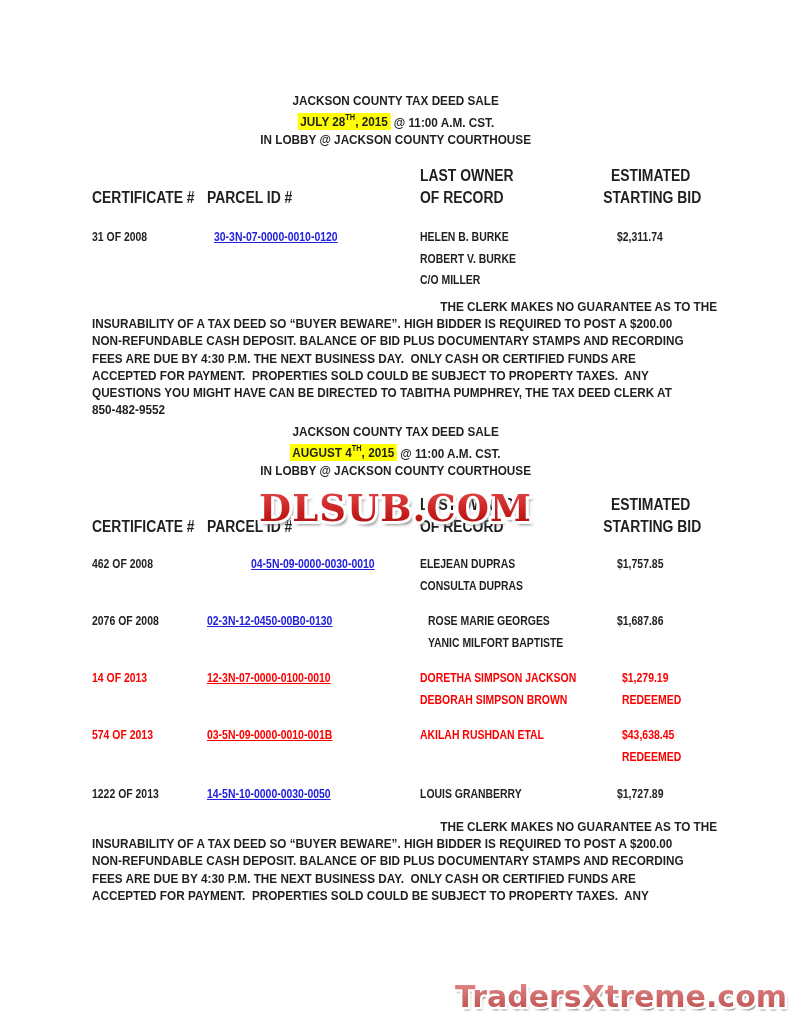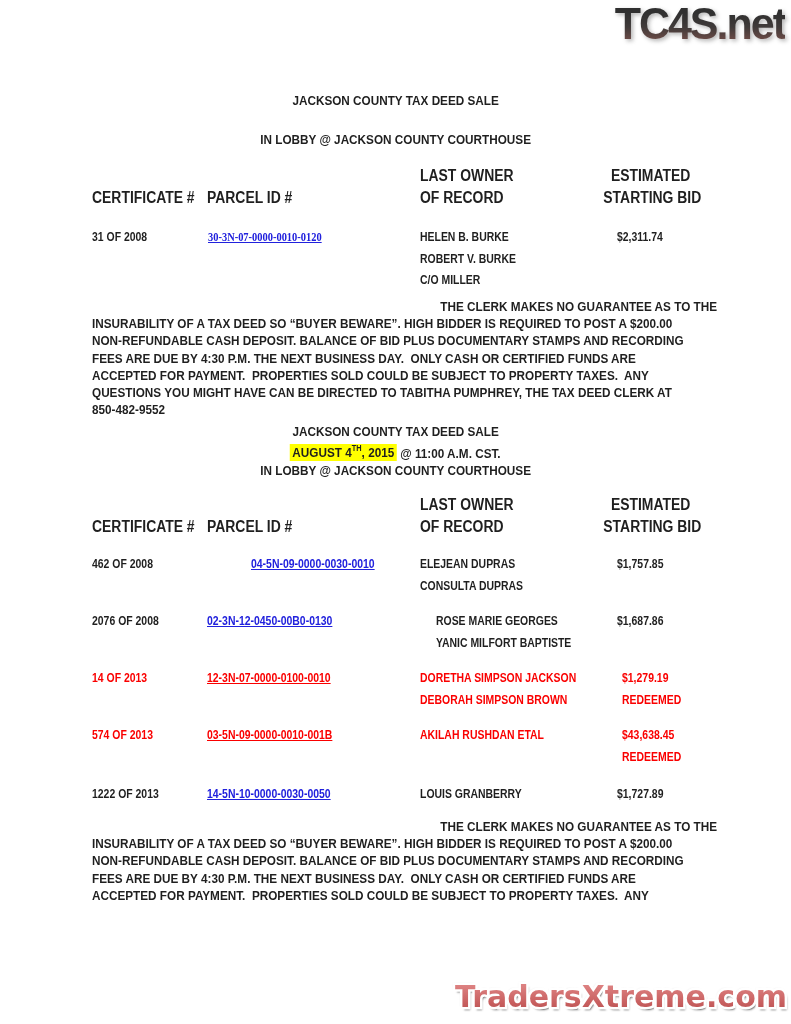--- a/index.html
+++ b/index.html
@@ -53,41 +53,41 @@
   .wm-traders .back{color:#ffffff;-webkit-text-stroke:5px #ffffff;
                     text-shadow:2px 3px 2px rgba(70,70,70,0.85), -1px -1px 2px rgba(70,70,70,0.5);}
   .wm-traders .front{background:linear-gradient(#dc8080 20%,#c75e5e 70%,#b54f4f 100%);
                      -webkit-background-clip:text;background-clip:text;color:transparent;}
 </style>
 </head>
 <body>
 
 <div class="page">
 
-  <div class="wm wm-tc4s">
-    <span>TC4S.net</span>
-  </div>
 
   <div class="h-line" style="top:93px;">
     <span class="t-c">JACKSON COUNTY TAX DEED SALE</span>
+  </div>
+  <div class="h-line" style="top:112.5px;">
+    <span class="t-c"><span class="hl"><span>JULY 28</span><sup>TH</sup><span>, 2015</span></span><span> @ 11:00 A.M. CST.</span></span>
   </div>
   <div class="h-line" style="top:132px;">
     <span class="t-c">IN LOBBY @ JACKSON COUNTY COURTHOUSE</span>
   </div>
 
   <div class="abs th" style="left:420px;top:167px;"><span class="t">LAST OWNER</span></div>
   <div class="abs th th-bid" style="left:596px;top:167px;"><span class="t-c">ESTIMATED</span></div>
   <div class="abs th" style="left:92px;top:189px;"><span class="t">CERTIFICATE #</span></div>
   <div class="abs th" style="left:207px;top:189px;"><span class="t">PARCEL ID #</span></div>
   <div class="abs th" style="left:420px;top:189px;"><span class="t">OF RECORD</span></div>
   <div class="abs th th-bid" style="left:596px;top:189px;"><span class="t-c">STARTING BID</span></div>
 
   <div class="abs" style="left:92px;top:227px;width:640px;">
     <div class="abs cell" style="left:0;top:0;"><span class="t">31 OF 2008</span></div>
-    <div class="abs cell" style="left:116px;top:0;font-family:Liberation Serif, serif;"><a class="parcel t" href="#">30-3N-07-0000-0010-0120</a></div>
+    <div class="abs cell" style="left:122px;top:0;"><a class="parcel t" href="#">30-3N-07-0000-0010-0120</a></div>
     <div class="abs cell" style="left:328px;top:0;">
       <div><span class="t">HELEN B. BURKE</span></div>
       <div><span class="t">ROBERT V. BURKE</span></div>
       <div><span class="t">C/O MILLER</span></div>
     </div>
     <div class="abs cell" style="left:525px;top:0;">
       <div><span class="t">$2,311.74</span></div>
     </div>
   </div>
 
@@ -109,37 +109,41 @@
     <span class="t-c">IN LOBBY @ JACKSON COUNTY COURTHOUSE</span>
   </div>
 
   <div class="abs th" style="left:420px;top:496px;"><span class="t">LAST OWNER</span></div>
   <div class="abs th th-bid" style="left:596px;top:496px;"><span class="t-c">ESTIMATED</span></div>
   <div class="abs th" style="left:92px;top:518px;"><span class="t">CERTIFICATE #</span></div>
   <div class="abs th" style="left:207px;top:518px;"><span class="t">PARCEL ID #</span></div>
   <div class="abs th" style="left:420px;top:518px;"><span class="t">OF RECORD</span></div>
   <div class="abs th th-bid" style="left:596px;top:518px;"><span class="t-c">STARTING BID</span></div>
 
+  <div class="wm wm-dlsub">
+    <span class="layer back">DLSUB.COM</span>
+    <span class="front">DLSUB.COM</span>
+  </div>
 
   <div class="abs" style="left:92px;top:554px;width:640px;">
     <div class="abs cell" style="left:0;top:0;"><span class="t">462 OF 2008</span></div>
     <div class="abs cell" style="left:115px;top:0;margin-left:44px;"><a class="parcel t" href="#">04-5N-09-0000-0030-0010</a></div>
     <div class="abs cell" style="left:328px;top:0;">
       <div><span class="t">ELEJEAN DUPRAS</span></div>
       <div><span class="t">CONSULTA DUPRAS</span></div>
     </div>
     <div class="abs cell" style="left:525px;top:0;">
       <div><span class="t">$1,757.85</span></div>
     </div>
   </div>
 
   <div class="abs" style="left:92px;top:611px;width:640px;">
     <div class="abs cell" style="left:0;top:0;"><span class="t">2076 OF 2008</span></div>
     <div class="abs cell" style="left:115px;top:0;"><a class="parcel t" href="#">02-3N-12-0450-00B0-0130</a></div>
-    <div class="abs cell" style="left:344px;top:0;">
+    <div class="abs cell" style="left:336px;top:0;">
       <div><span class="t">ROSE MARIE GEORGES</span></div>
       <div><span class="t">YANIC MILFORT BAPTISTE</span></div>
     </div>
     <div class="abs cell" style="left:525px;top:0;">
       <div><span class="t">$1,687.86</span></div>
     </div>
   </div>
 
   <div class="abs red" style="left:92px;top:668px;width:640px;">
     <div class="abs cell" style="left:0;top:0;"><span class="t">14 OF 2013</span></div>

